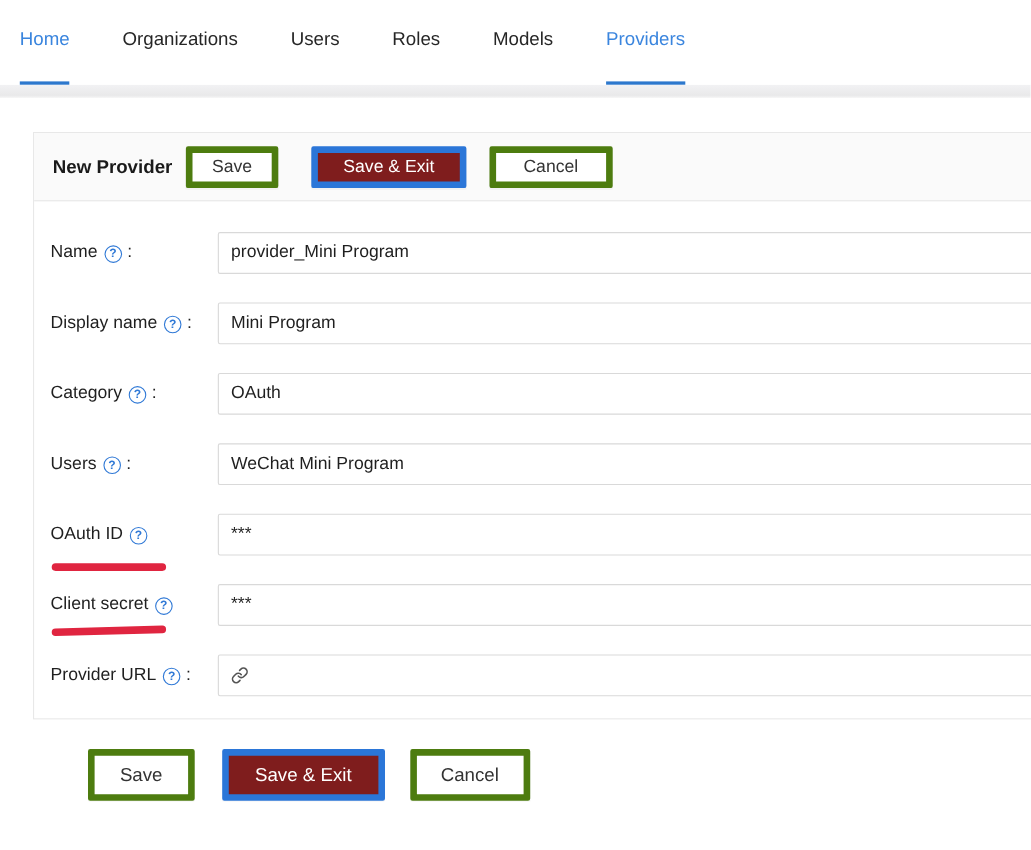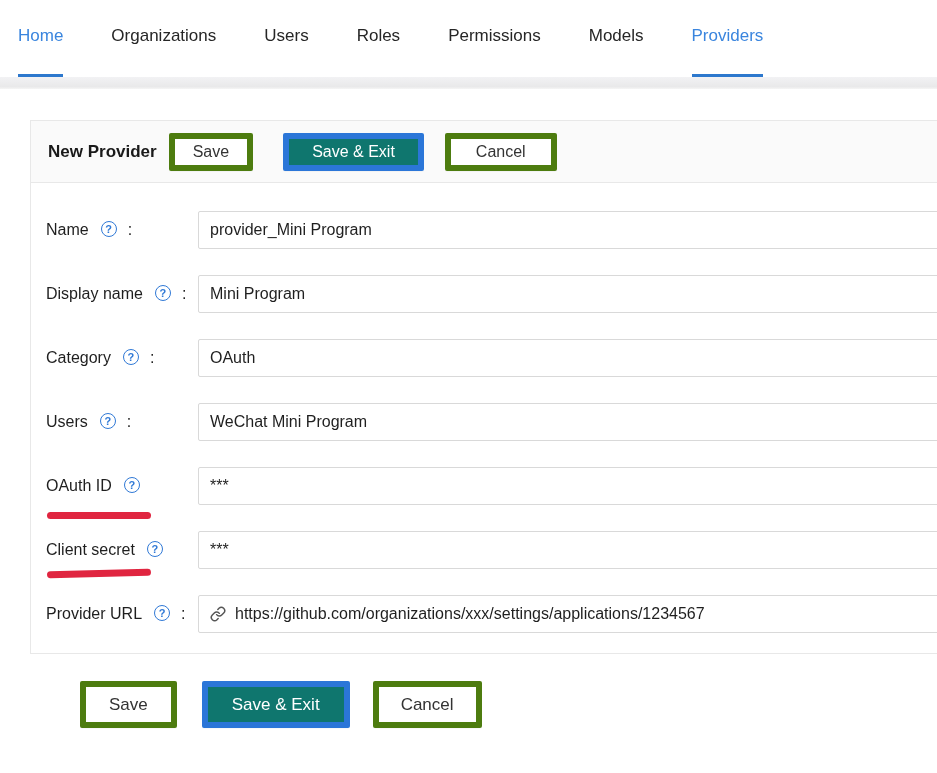--- a/index.html
+++ b/index.html
@@ -23,31 +23,31 @@
   .card { position: absolute; left: 30px; top: 120px; width: 925px; height: 534px;
     background: #fff; border: 1px solid #e8e8e8; }
   .card-header { height: 62px; background: #fafafa; border-bottom: 1px solid #e8e8e8;
     display: flex; align-items: center; padding-left: 17px; }
   .card-title { font-size: 17px; font-weight: bold; color: #1a1a1a; margin-right: 12px; }
 
   .btn { display: inline-flex; align-items: center; justify-content: center;
     height: 38px; border: 6px solid #4d7c0f; background: #fff; color: #333;
     font-size: 16px; font-family: "Liberation Sans", sans-serif; border-radius: 2px;
     cursor: pointer; box-shadow: 0 1px 1px rgba(0,0,0,0.03); }
-  .btn.primary { background: #0f766e; border-color: #2b76d8; color: #fff; }
+  .btn.primary { background: #7f1d1d; border-color: #2b76d8; color: #fff; }
   .hdr-save { padding: 0 18px; }
   .hdr-save-exit { margin-left: 30px; padding: 0 23px; }
   .hdr-cancel { margin-left: 21px; padding: 0 25px; }
 
   
   .card-body { padding: 28px 0 0 15px; }
   .form-row { display: flex; align-items: center; margin-bottom: 26px;
     position: relative; }
   .form-label { width: 152px; flex: 0 0 152px; font-size: 16px; color: #1f1f1f;
-    display: flex; align-items: flex-start; gap: 6px; }
+    display: flex; align-items: flex-end; }
   .help-icon { display: inline-flex; align-items: center; justify-content: center;
     width: 16px; height: 16px; border: 1px solid #3079d6; border-radius: 50%;
     color: #3079d6; font-size: 11px; font-weight: bold; margin-left: 6px;
     cursor: pointer; flex: 0 0 16px; }
   .colon { margin-left: 5px; color: #1f1f1f; }
   .form-input { flex: 1 1 auto; height: 38px; border: 1px solid #d9d9d9;
     border-radius: 2px; padding: 0 11px; font-size: 16px; color: #1f1f1f;
     font-family: "Liberation Sans", sans-serif; background: #fff; outline: none;
     min-width: 0; }
   .input-like { flex: 1 1 auto; height: 38px; border: 1px solid #d9d9d9;
@@ -79,24 +79,20 @@
   <a class="nav-item">
     <span>Organizations</span>
     
   </a>
   <a class="nav-item">
     <span>Users</span>
     
   </a>
   <a class="nav-item">
     <span>Roles</span>
-    
-  </a>
-  <a class="nav-item">
-    <span>Permissions</span>
     
   </a>
   <a class="nav-item">
     <span>Models</span>
     
   </a>
   <a class="nav-item active">
     <span>Providers</span>
     <span class="ink"></span>
   </a>
@@ -173,21 +169,20 @@
       <div class="form-label">
         <span>Provider URL</span>
         <span class="help-icon">?</span>
         <span class="colon">:</span>
       </div>
       <div class="input-like">
         <svg class="link-svg" width="16" height="16" viewBox="0 0 24 24" fill="none" stroke="currentColor" stroke-width="2.2" stroke-linecap="round" stroke-linejoin="round">
           <path d="M10 13a5 5 0 0 0 7.54.54l3-3a5 5 0 0 0-7.07-7.07l-1.72 1.71"></path>
           <path d="M14 11a5 5 0 0 0-7.54-.54l-3 3a5 5 0 0 0 7.07 7.07l1.71-1.71"></path>
         </svg>
-        <span>https://github.com/organizations/xxx/settings/applications/1234567</span>
       </div>
     </div>
 
   </div>
 </div>
 
 <div class="footer-actions">
   <button class="btn ft-btn ft-save">Save</button>
   <button class="btn primary ft-btn ft-save-exit">Save &amp; Exit</button>
   <button class="btn ft-btn ft-cancel">Cancel</button>

